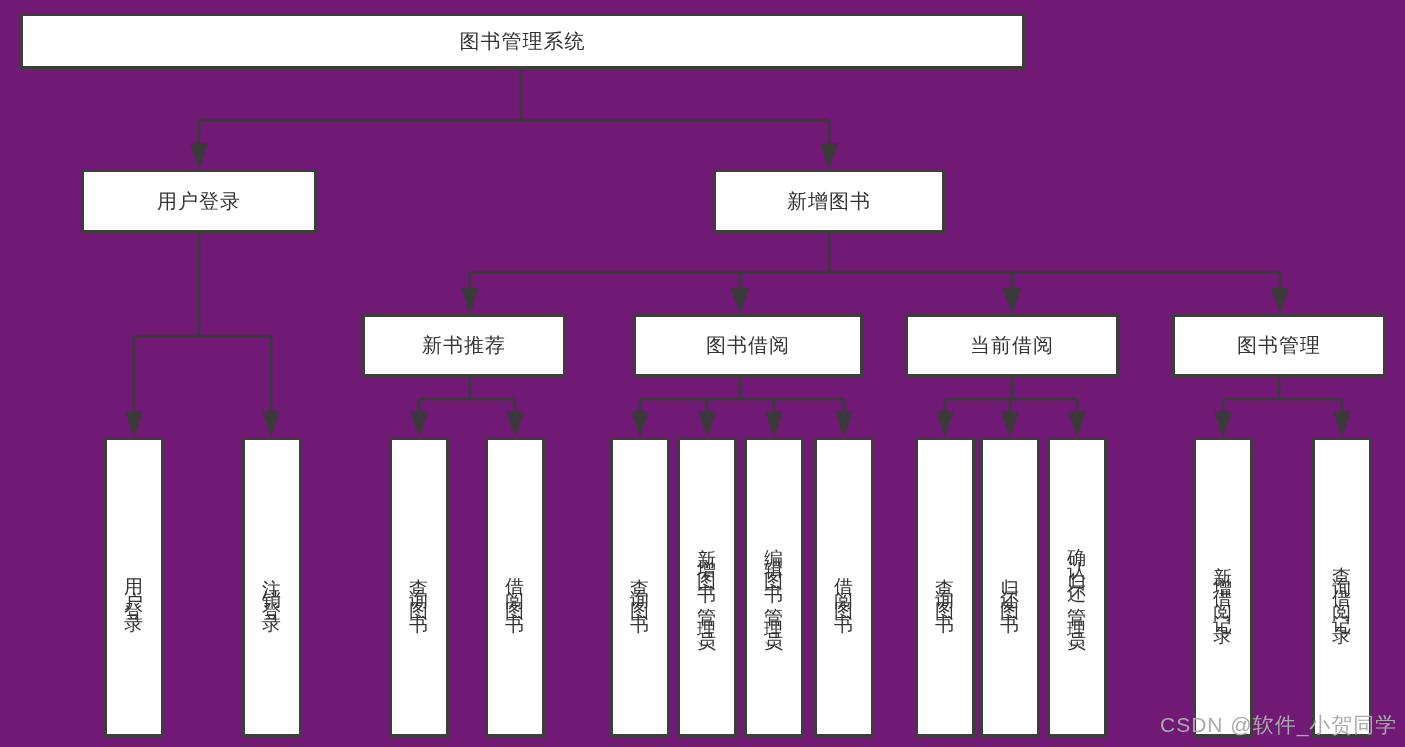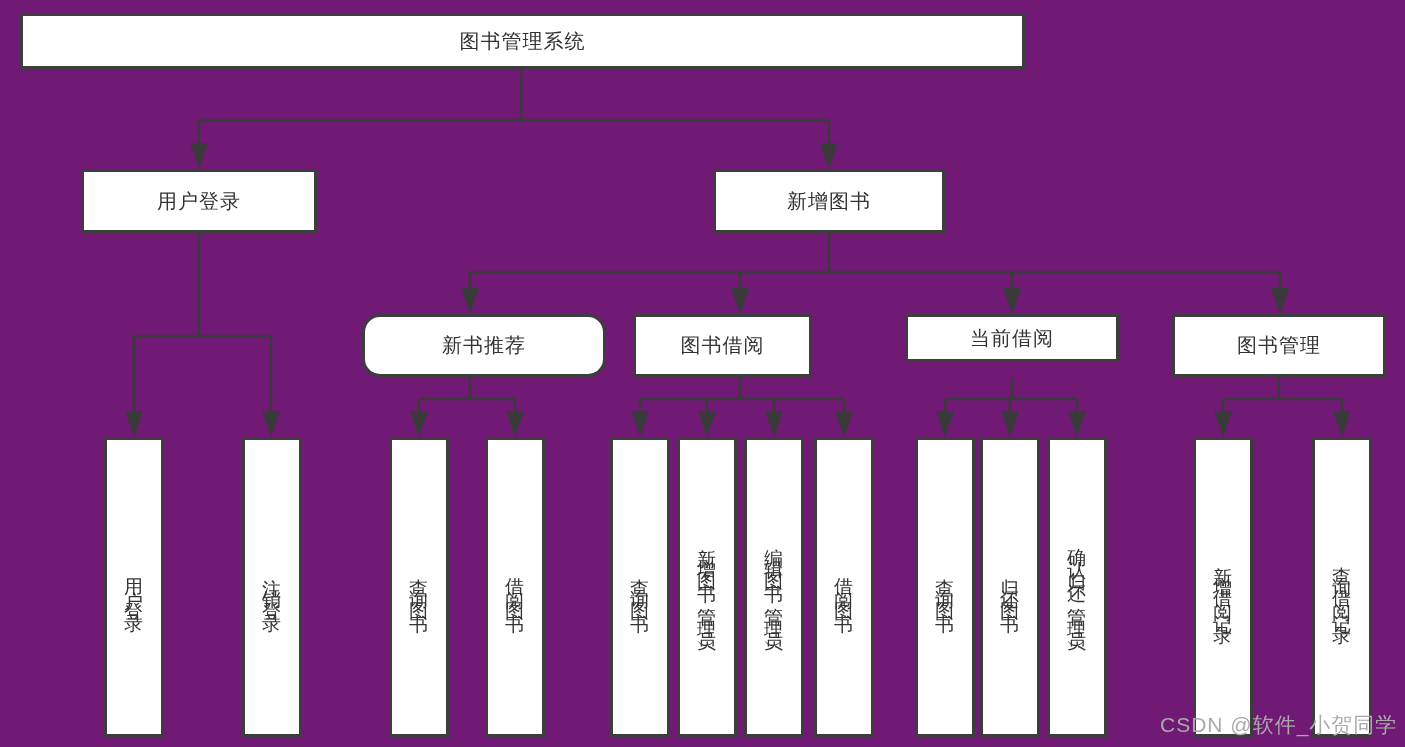--- a/index.html
+++ b/index.html
@@ -105,23 +105,23 @@
       <polygon points="1214,411 1232,411 1223,437"></polygon>
       <polygon points="1333,411 1351,411 1342,437"></polygon>
     </g>
   </svg>
 
   <div class="node" style="left:20px; top:13px; width:1005px; height:56px;">图书管理系统</div>
 
   <div class="node" style="left:81px; top:169px; width:236px; height:64px;">用户登录</div>
   <div class="node" style="left:713px; top:169px; width:232px; height:64px;">新增图书</div>
 
-  <div class="node" style="left:362px; top:314px; width:244px; height:63px;border-radius:18px;">新书推荐</div>
-  <div class="node" style="left:633px; top:314px; width:179px; height:63px;">图书借阅</div>
-  <div class="node" style="left:905px; top:314px; width:214px; height:48px;text-align:center;">当前借阅</div>
+  <div class="node" style="left:362px; top:314px; width:204px; height:63px;">新书推荐</div>
+  <div class="node" style="left:633px; top:314px; width:230px; height:63px;">图书借阅</div>
+  <div class="node" style="left:905px; top:314px; width:214px; height:63px;text-align:center;">当前借阅</div>
   <div class="node" style="left:1172px; top:314px; width:214px; height:63px;">图书管理</div>
 
   <div class="node leaf" style="left:104px; top:437px; width:60px; height:300px;">
     <span class="vtext">用户登录</span>
   </div>
   <div class="node leaf" style="left:242px; top:437px; width:60px; height:300px;">
     <span class="vtext">注销登录</span>
   </div>
 
   <div class="node leaf" style="left:389px; top:437px; width:60px; height:300px;">

